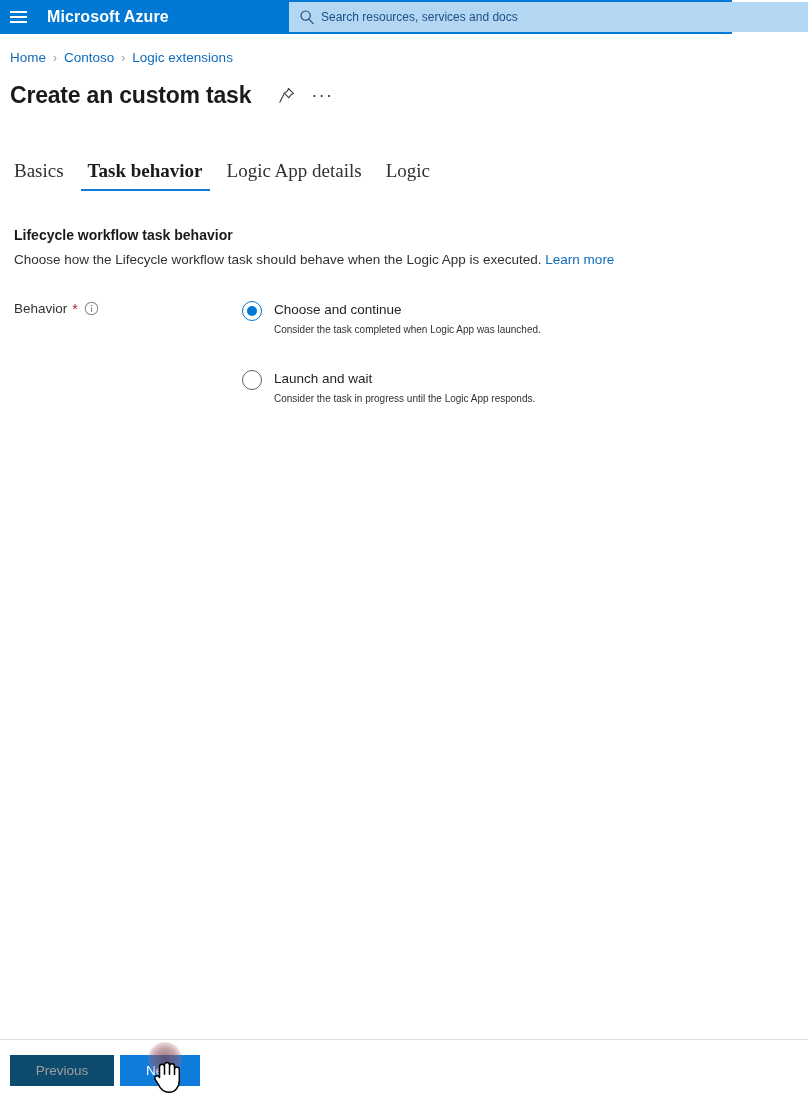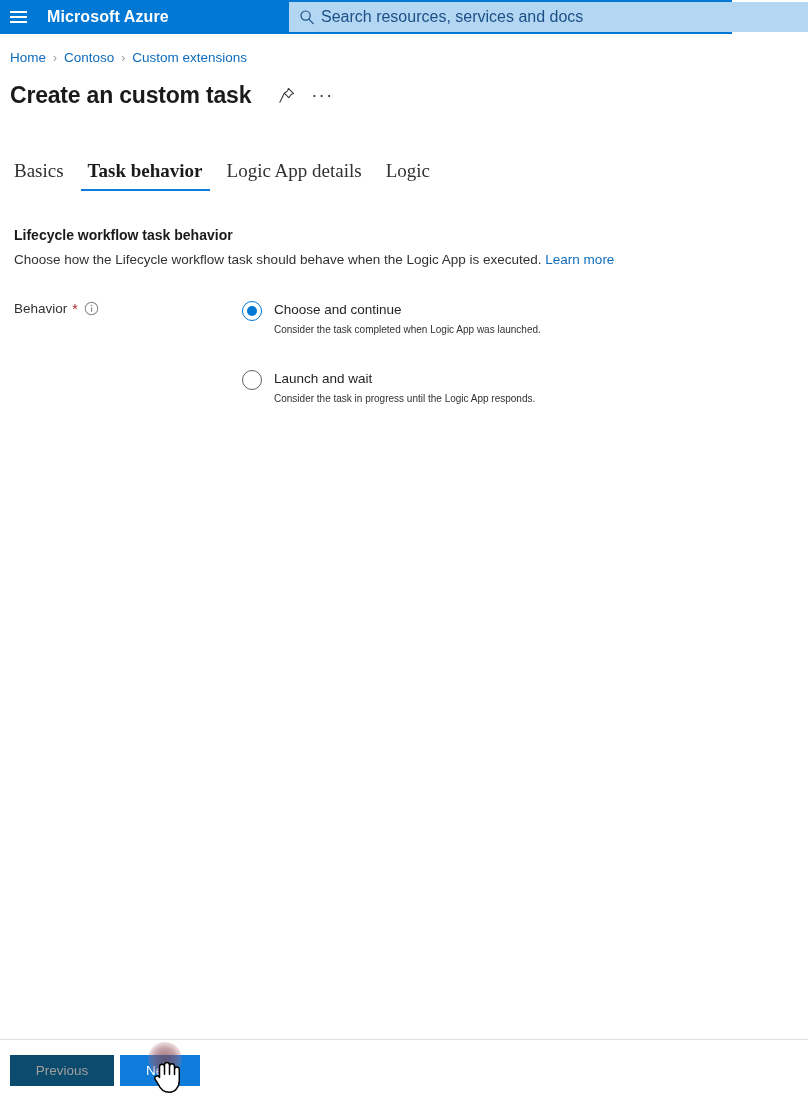--- a/index.html
+++ b/index.html
@@ -39,21 +39,21 @@
     position: absolute; left: 289px; top: 2px;
     width: 519px; height: 30px;
     background: #b3d7f2;
     display: flex; align-items: center;
     padding-left: 10px;
     cursor: text;
   }
   .search-icon { width: 16px; height: 16px; flex: none; margin-right: 6px; }
   .search-ph {
     color: #1b4f86;
-    font-size: 16px;
+    font-size: 12px;
     white-space: nowrap;
   }
 
   
   .breadcrumb {
     position: absolute; top: 50px; left: 10px;
     display: flex; align-items: center;
     font-size: 13.5px;
   }
   .crumb { color: #0f6cbd; cursor: pointer; white-space: nowrap; }
@@ -211,21 +211,21 @@
     </svg>
     <span class="search-ph">Search resources, services and docs</span>
   </div>
 </div>
 
 <div class="breadcrumb">
   <span class="crumb">Home</span>
   <span class="crumb-sep">›</span>
   <span class="crumb">Contoso</span>
   <span class="crumb-sep">›</span>
-  <span class="crumb">Custom extensions</span>
+  <span class="crumb">Logic extensions</span>
 </div>
 
 <div class="titlerow">
   <div class="page-title">Create an custom task</div>
   <div class="icon-btn pin">
     <svg viewBox="0 0 20 20" width="19" height="19">
       <g fill="none" stroke="#3b3a39" stroke-width="1.15" stroke-linejoin="round" stroke-linecap="round">
         <path d="M12.0 2.6 L17.4 8.0 L14.9 8.9 L12.4 12.3 L7.7 7.6 L11.1 5.1 Z"></path>
         <line x1="7.7" y1="7.6" x2="3.0" y2="17.0"></line>
       </g>

